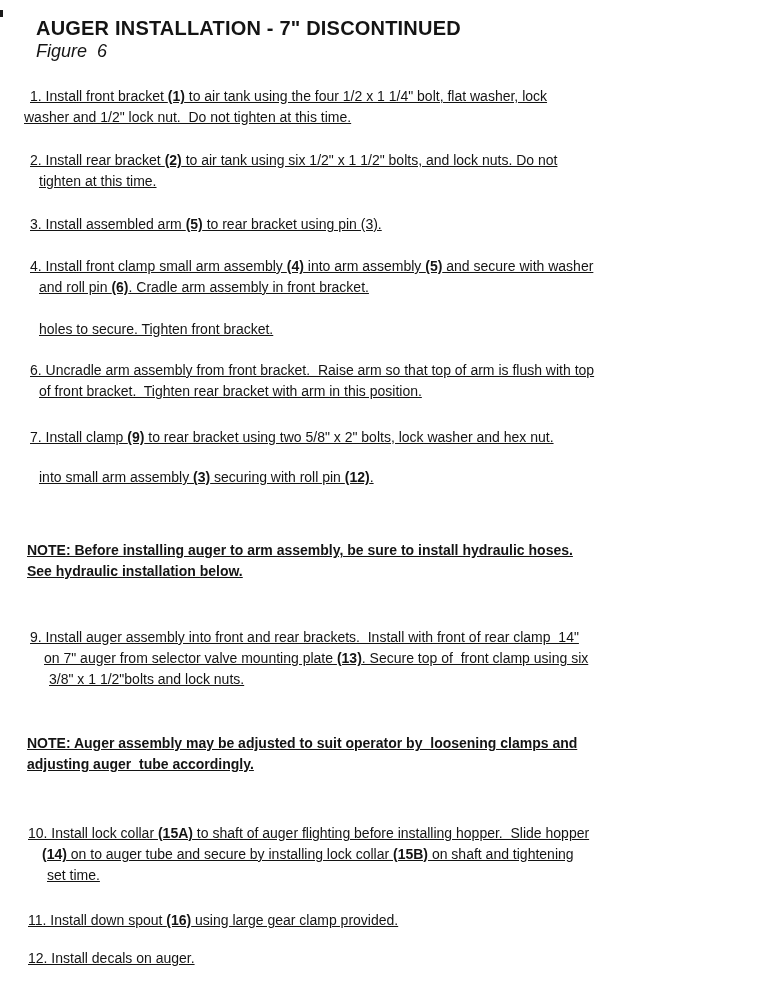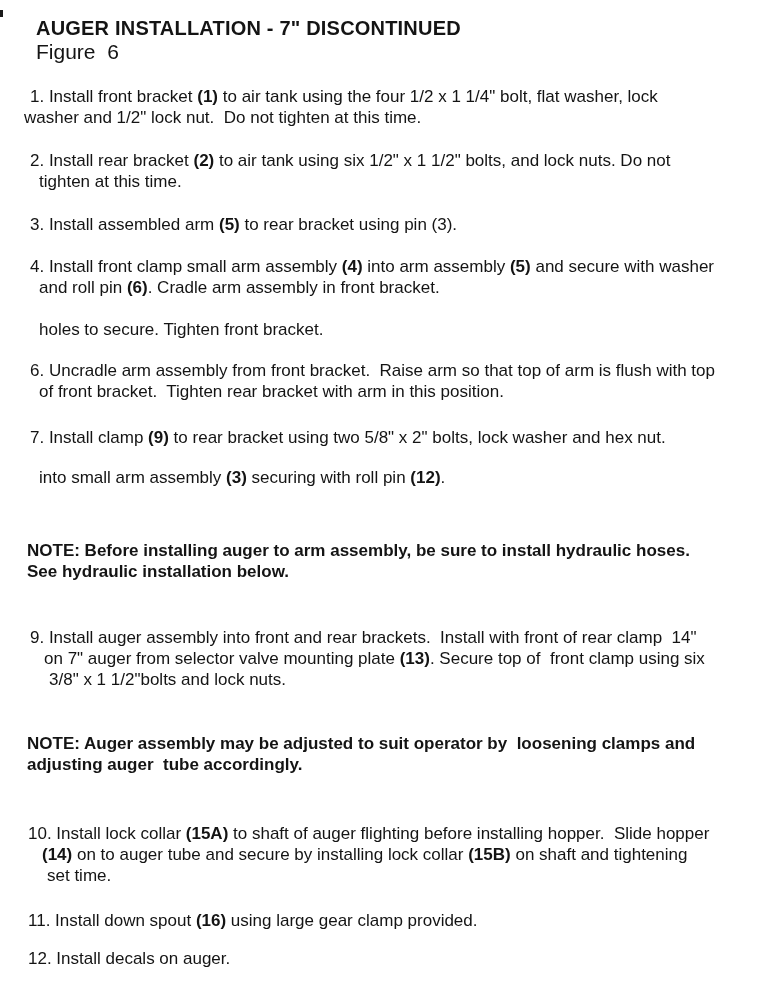--- a/index.html
+++ b/index.html
@@ -29,31 +29,33 @@
   .title {
     margin: 0 0 0 6px;
     font-size: 20px;
     line-height: 25px;
     font-weight: 700;
     letter-spacing: 0.2px;
     white-space: pre;
   }
   .figure-label {
     margin-left: 6px;
-    font-size: 21px;
+    font-size: 18px;
     line-height: 21px;
     white-space: pre;
+    font-style: italic;
   }
   .block {
     margin: 0;
   }
   .line {
-    font-size: 17px;
+    font-size: 14px;
     line-height: 21px;
     white-space: pre;
+    text-decoration: underline;
   }
   .note .line {
     font-weight: 700;
   }
   .b {
     font-weight: 700;
   }
 </style>
 </head>
 <body>

